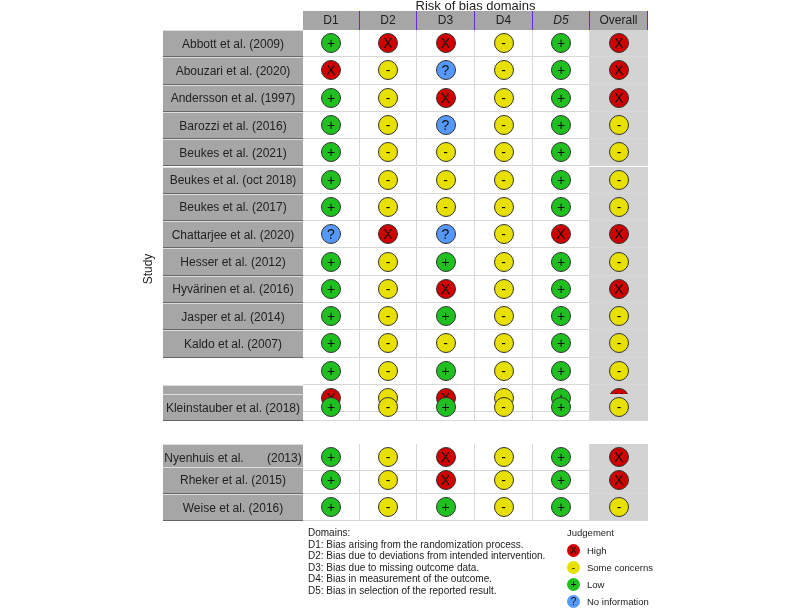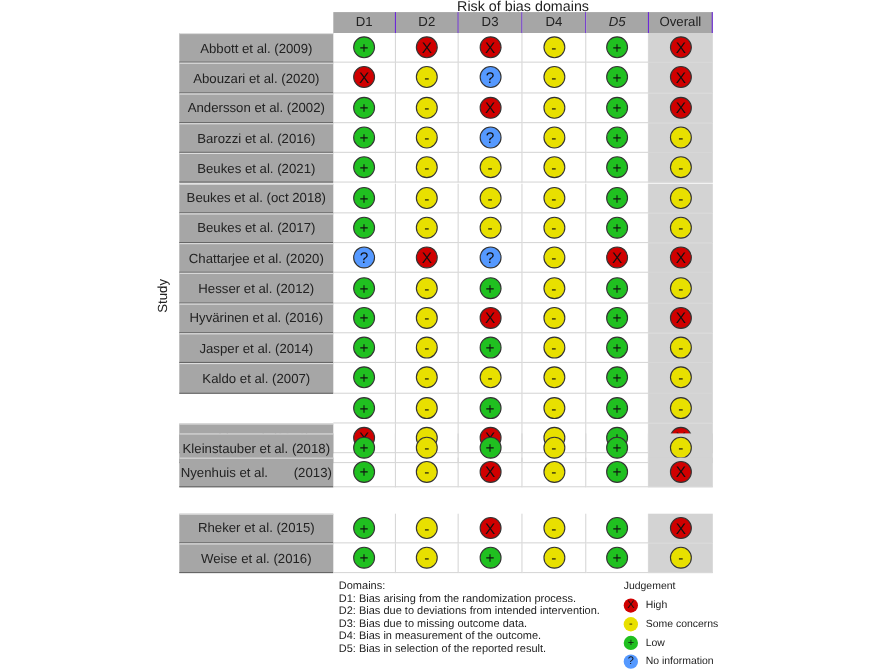--- a/index.html
+++ b/index.html
@@ -71,21 +71,21 @@
         <span class="dot some">-</span>
       </div>
       <div class="cell" style="left: 370px; width: 57px;">
         <span class="dot low">+</span>
       </div>
       <div class="cell overall" style="left: 427px; width: 58px;">
         <span class="dot high">X</span>
       </div>
     </div>
     <div class="row" style="top: 73.6px; width: 485px;">
-      <div class="study" style="white-space: pre;">Andersson et al. (2002)</div>
+      <div class="study" style="white-space: pre;">Andersson et al. (1997)</div>
       <div class="cell" style="left: 140px; width: 57px;">
         <span class="dot low">+</span>
       </div>
       <div class="cell" style="left: 197px; width: 57px;">
         <span class="dot some">-</span>
       </div>
       <div class="cell" style="left: 254px; width: 58px;">
         <span class="dot high">X</span>
       </div>
       <div class="cell" style="left: 312px; width: 58px;">
@@ -342,21 +342,21 @@
       <div class="cell" style="left: 312px; width: 58px;">
         <span class="dot some">-</span>
       </div>
       <div class="cell" style="left: 370px; width: 57px;">
         <span class="dot low">+</span>
       </div>
       <div class="cell overall" style="left: 427px; width: 58px;">
         <span class="dot some">-</span>
       </div>
     </div>
-    <div class="row" style="top: 405px; width: 584px;">
+    <div class="row" style="top: 433px; width: 584px;">
       <div class="study" style="white-space: pre;">Nyenhuis et al.       (2013)</div>
       <div class="cell" style="left: 140px; width: 57px;">
         <span class="dot low">+</span>
       </div>
       <div class="cell" style="left: 197px; width: 57px;">
         <span class="dot some">-</span>
       </div>
       <div class="cell" style="left: 254px; width: 58px;">
         <span class="dot high">X</span>
       </div>

